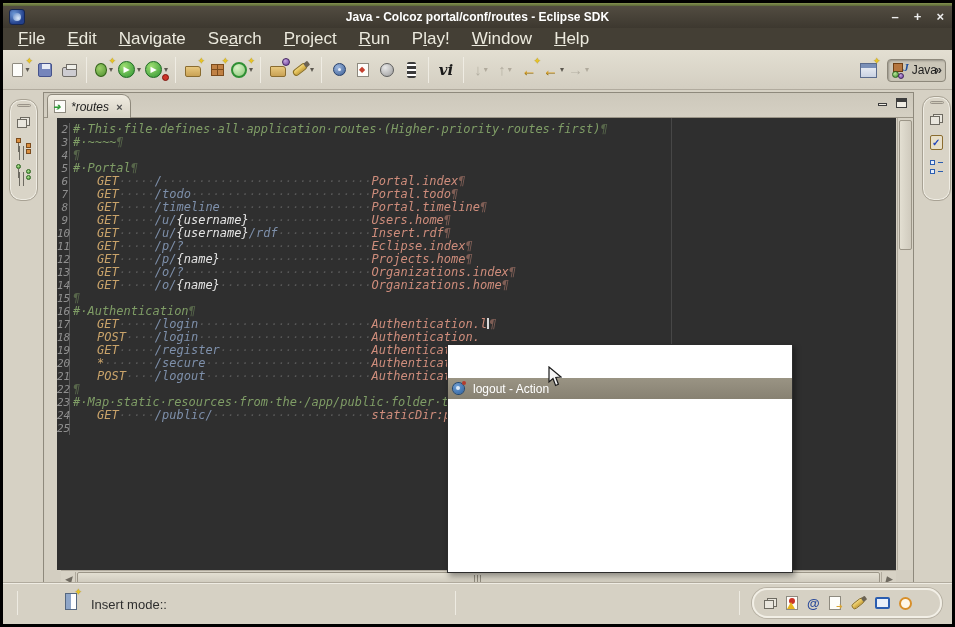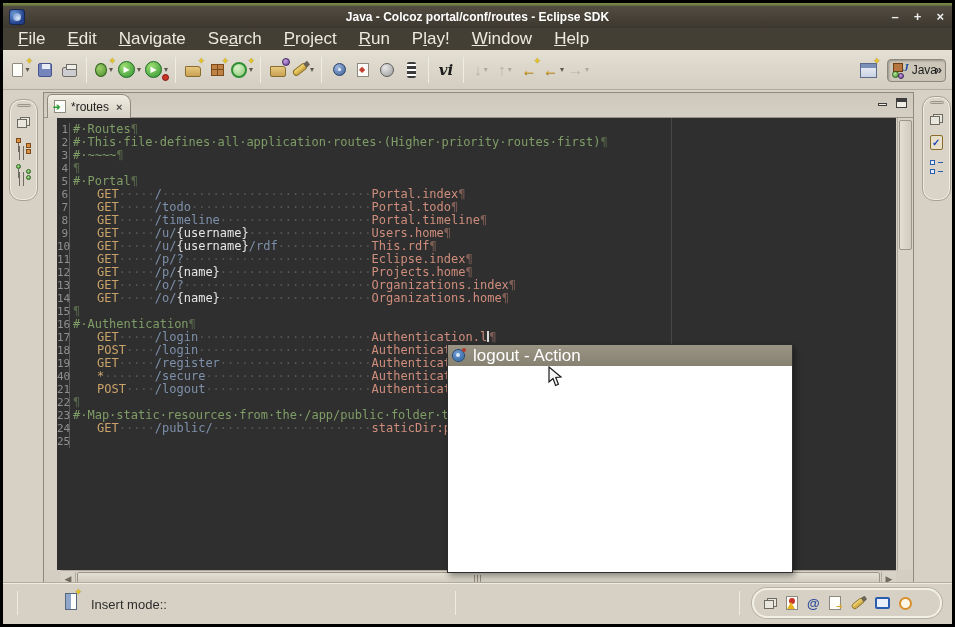--- a/index.html
+++ b/index.html
@@ -97,21 +97,21 @@
   .clip{width:13px;height:15px;background:#e8dfc8;border:1px solid #8a6c2f;border-radius:2px;position:relative;}
   .clip::after{content:"✓";position:absolute;left:1px;top:1px;color:#2244bb;font-weight:bold;font-size:10px;}
   .outl{position:relative;width:14px;height:16px;}
   .outl i{position:absolute;left:0;width:5px;height:5px;border:1px solid #2a5db0;background:#e8eef8;}
   .outl i:nth-child(1){top:0;}
   .outl i:nth-child(2){top:9px;}
   .outl::after{content:"";position:absolute;left:8px;top:2px;width:5px;height:1px;background:#2a5db0;
         box-shadow:0 9px 0 #2a5db0;}
   
   .eframe{position:absolute;left:40px;top:89px;width:871px;height:494px;background:#d3cec1;
-        border:1px solid #8e897c;}
+        border:1px solid #8e897c;font-style:italic;}
   .tabbar{position:relative;height:25px;background:linear-gradient(#cdc8bb,#d5d0c3);border-bottom:1px solid #9b9587;}
   .tab{position:absolute;left:3px;top:1px;height:24px;display:flex;align-items:center;gap:5px;padding:0 8px 0 6px;
         background:linear-gradient(#f0ece1,#d5d0c3);border:1px solid #8e897c;border-bottom:none;
         border-radius:5px 9px 0 0;font-size:12px;color:#1d1d1d;}
   .routes-icon{position:relative;width:12px;height:13px;background:#fdfdfa;border:1px solid #8e8a7f;}
   .routes-icon::after{content:"➔";position:absolute;left:-2px;top:1px;font-size:9px;color:#2f9a36;font-weight:bold;}
   .tabclose{color:#4c4c4c;font-size:11px;font-weight:bold;margin-left:2px;}
   .eminmax{position:absolute;right:6px;top:5px;display:flex;gap:9px;}
   .minic{width:9px;height:3px;border:1px solid #3d3d3d;background:#efece3;margin-top:5px;}
   .maxic{width:11px;height:10px;border:1px solid #3d3d3d;background:#efece3;position:relative;}
@@ -136,21 +136,21 @@
       color:#6f6a60;font-size:9px;}
   .harrow.l{left:0;border-right:1px solid #b1ab9e;}
   .harrow.r{right:0;border-left:1px solid #b1ab9e;}
   .hthumb{position:absolute;left:16px;right:16px;top:1px;height:12px;background:linear-gradient(#e3dfd2,#cfcabd);
       border:1px solid #9b9587;border-radius:2px;}
   .hgrip{position:absolute;left:50%;top:2px;width:10px;height:7px;margin-left:-5px;
       background:linear-gradient(90deg,#8f8a7d 1px,transparent 1px,transparent 3px,#8f8a7d 3px,#8f8a7d 4px,transparent 4px,transparent 6px,#8f8a7d 6px,#8f8a7d 7px,transparent 7px);}
   
   .popup{position:absolute;left:444px;top:341px;width:346px;height:229px;background:#fff;
       border:1px solid #2c2c2c;z-index:30;box-shadow:2px 3px 6px rgba(0,0,0,.4);}
-  .prow{height:21px;display:flex;align-items:center;font-size:17px;color:#1c1c1c;}
+  .prow{height:21px;display:flex;align-items:center;font-size:12px;color:#1c1c1c;margin-top:33px;}
   .prow.sel{background:linear-gradient(#9a9484,#878172);color:#fff;}
   .gear{position:relative;width:15px;height:15px;margin:0 6px 0 4px;flex:none;}
   .gear i{position:absolute;left:1px;top:2px;width:11px;height:11px;background:radial-gradient(circle at 35% 30%,#6f9fd6,#2b5f9e);
       border-radius:50%;box-shadow:0 0 0 1px #1d4675, -4px 0 0 -4px #1d4675,4px 0 0 -4px #1d4675,0 -4px 0 -4px #1d4675,0 4px 0 -4px #1d4675;}
   .gear i::after{content:"";position:absolute;left:3px;top:3px;width:4px;height:4px;border-radius:50%;background:#dbe8f6;}
   .gear b{position:absolute;right:1px;top:0;width:4px;height:4px;border-radius:50%;background:#b43b2e;}
   
   .mcursor{position:absolute;left:545px;top:363px;z-index:40;}
   
   .statusbar{position:absolute;left:0;right:0;bottom:2px;height:40px;background:#d6d1c4;
@@ -342,40 +342,39 @@
       </div>
       <div class="eminmax">
         <span class="minic"></span>
         <span class="maxic"></span>
       </div>
     </div>
     <div class="ebody">
       <div class="aruler"></div>
       <div class="darkarea">
         <div class="marginline"></div>
-      <div class="line"><span class="ln">1</span><span class="sg cm">#·Routes</span><span class="sg cm pi">¶</span></div>
           <div class="line"><span class="ln">2</span><span class="sg cm">#·This·file·defines·all·application·routes·(Higher·priority·routes·first)</span><span class="sg cm pi">¶</span></div>
           <div class="line"><span class="ln">3</span><span class="sg cm">#·~~~~</span><span class="sg cm pi">¶</span></div>
           <div class="line"><span class="ln">4</span><span class="sg cm pi">¶</span></div>
           <div class="line"><span class="ln">5</span><span class="sg cm">#·Portal</span><span class="sg cm pi">¶</span></div>
           <div class="line"><span class="ln">6</span><span class="sg kw">GET</span><span class="sg ws">·····</span><span class="sg pa">/</span><span class="sg ws">·····························</span><span class="sg ac">Portal.index</span><span class="sg ac pi">¶</span></div>
           <div class="line"><span class="ln">7</span><span class="sg kw">GET</span><span class="sg ws">·····</span><span class="sg pa">/todo</span><span class="sg ws">·························</span><span class="sg ac">Portal.todo</span><span class="sg ac pi">¶</span></div>
           <div class="line"><span class="ln">8</span><span class="sg kw">GET</span><span class="sg ws">·····</span><span class="sg pa">/timeline</span><span class="sg ws">·····················</span><span class="sg ac">Portal.timeline</span><span class="sg ac pi">¶</span></div>
           <div class="line"><span class="ln">9</span><span class="sg kw">GET</span><span class="sg ws">·····</span><span class="sg pa">/u/</span><span class="sg pr">{username}</span><span class="sg ws">·················</span><span class="sg ac">Users.home</span><span class="sg ac pi">¶</span></div>
-          <div class="line"><span class="ln">10</span><span class="sg kw">GET</span><span class="sg ws">·····</span><span class="sg pa">/u/</span><span class="sg pr">{username}</span><span class="sg pa">/rdf</span><span class="sg ws">·············</span><span class="sg ac">This.rdf</span><span class="sg ac pi">¶</span></div>
+          <div class="line"><span class="ln">10</span><span class="sg kw">GET</span><span class="sg ws">·····</span><span class="sg pa">/u/</span><span class="sg pr">{username}</span><span class="sg pa">/rdf</span><span class="sg ws">·············</span><span class="sg ac">Insert.rdf</span><span class="sg ac pi">¶</span></div>
           <div class="line"><span class="ln">11</span><span class="sg kw">GET</span><span class="sg ws">·····</span><span class="sg pa">/p/?</span><span class="sg ws">··························</span><span class="sg ac">Eclipse.index</span><span class="sg ac pi">¶</span></div>
           <div class="line"><span class="ln">12</span><span class="sg kw">GET</span><span class="sg ws">·····</span><span class="sg pa">/p/</span><span class="sg pr">{name}</span><span class="sg ws">·····················</span><span class="sg ac">Projects.home</span><span class="sg ac pi">¶</span></div>
           <div class="line"><span class="ln">13</span><span class="sg kw">GET</span><span class="sg ws">·····</span><span class="sg pa">/o/?</span><span class="sg ws">··························</span><span class="sg ac">Organizations.index</span><span class="sg ac pi">¶</span></div>
           <div class="line"><span class="ln">14</span><span class="sg kw">GET</span><span class="sg ws">·····</span><span class="sg pa">/o/</span><span class="sg pr">{name}</span><span class="sg ws">·····················</span><span class="sg ac">Organizations.home</span><span class="sg ac pi">¶</span></div>
           <div class="line"><span class="ln">15</span><span class="sg cm pi">¶</span></div>
           <div class="line"><span class="ln">16</span><span class="sg cm">#·Authentication</span><span class="sg cm pi">¶</span></div>
           <div class="line"><span class="ln">17</span><span class="sg kw">GET</span><span class="sg ws">·····</span><span class="sg pa">/login</span><span class="sg ws">························</span><span class="sg ac">Authentication.l</span><span class="sg cur"></span><span class="sg ac pi">¶</span></div>
           <div class="line"><span class="ln">18</span><span class="sg kw">POST</span><span class="sg ws">····</span><span class="sg pa">/login</span><span class="sg ws">························</span><span class="sg ac">Authentication.</span></div>
           <div class="line"><span class="ln">19</span><span class="sg kw">GET</span><span class="sg ws">·····</span><span class="sg pa">/register</span><span class="sg ws">·····················</span><span class="sg ac">Authentication.</span></div>
-          <div class="line"><span class="ln">40</span><span class="sg kw">*</span><span class="sg ws">·······</span><span class="sg pa">/secure</span><span class="sg ws">·······················</span><span class="sg ac">Authentication.</span></div>
+          <div class="line"><span class="ln">20</span><span class="sg kw">*</span><span class="sg ws">·······</span><span class="sg pa">/secure</span><span class="sg ws">·······················</span><span class="sg ac">Authentication.</span></div>
           <div class="line"><span class="ln">21</span><span class="sg kw">POST</span><span class="sg ws">····</span><span class="sg pa">/logout</span><span class="sg ws">·······················</span><span class="sg ac">Authentication.</span></div>
           <div class="line"><span class="ln">22</span><span class="sg cm pi">¶</span></div>
           <div class="line"><span class="ln">23</span><span class="sg cm">#·Map·static·resources·from·the·/app/public·folder·to·the·/publ</span></div>
           <div class="line"><span class="ln">24</span><span class="sg kw">GET</span><span class="sg ws">·····</span><span class="sg pa">/public/</span><span class="sg ws">······················</span><span class="sg ac">staticDir:publi</span></div>
           <div class="line"><span class="ln">25</span></div>
         </div>
     </div>
     <div class="vscroll">
       <div class="vthumb"></div>
     </div>

